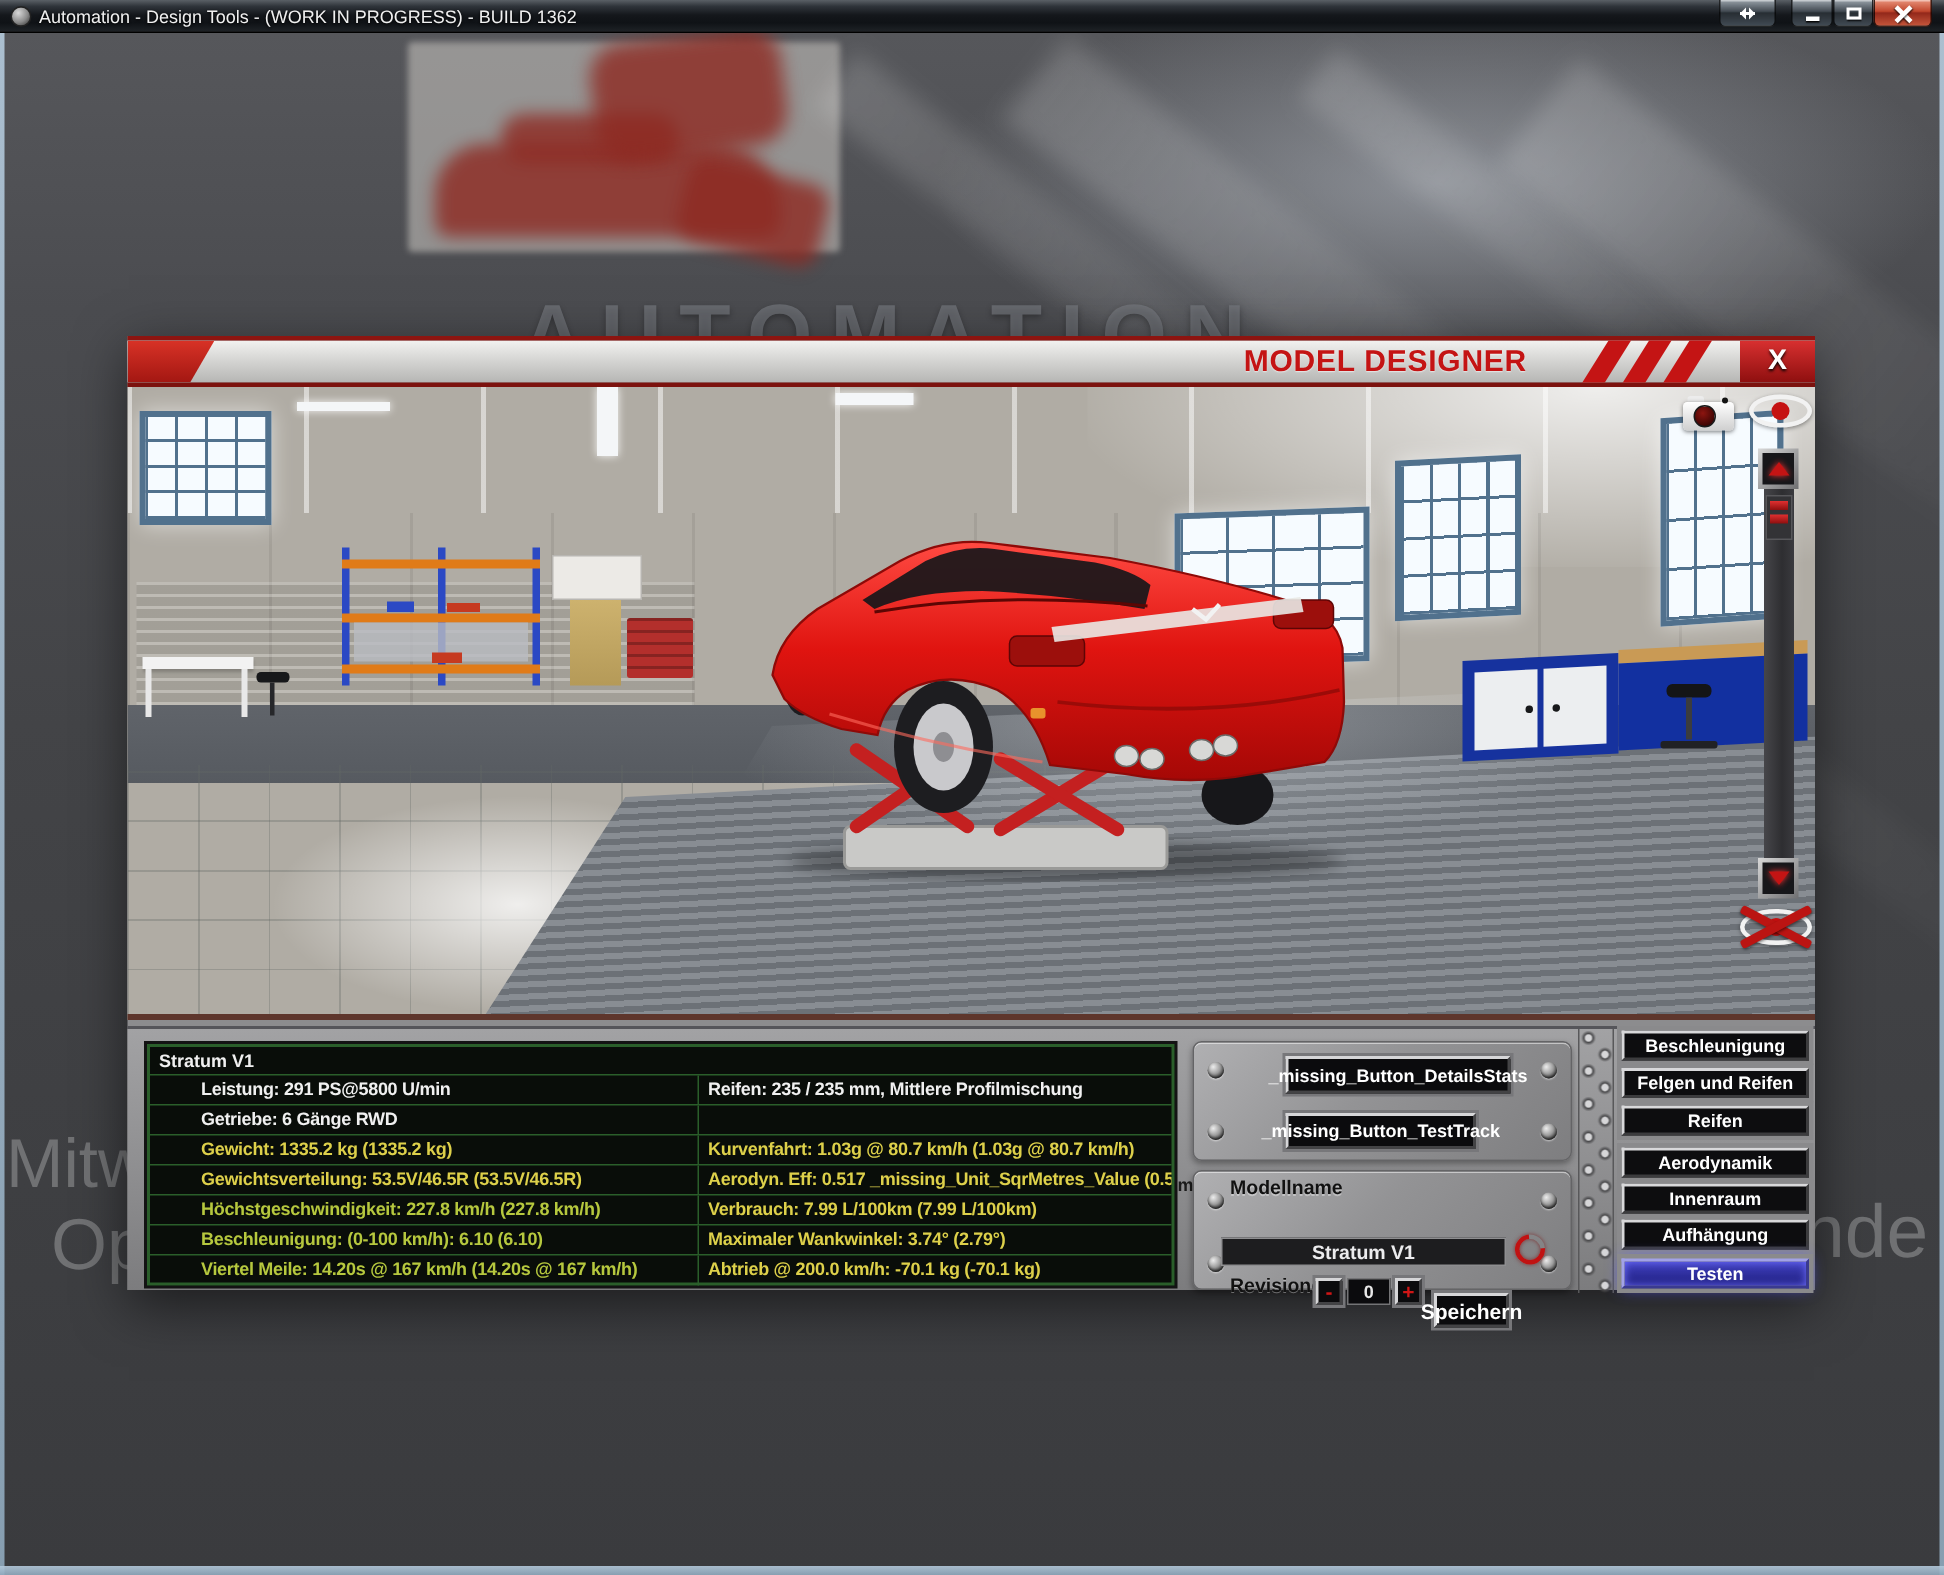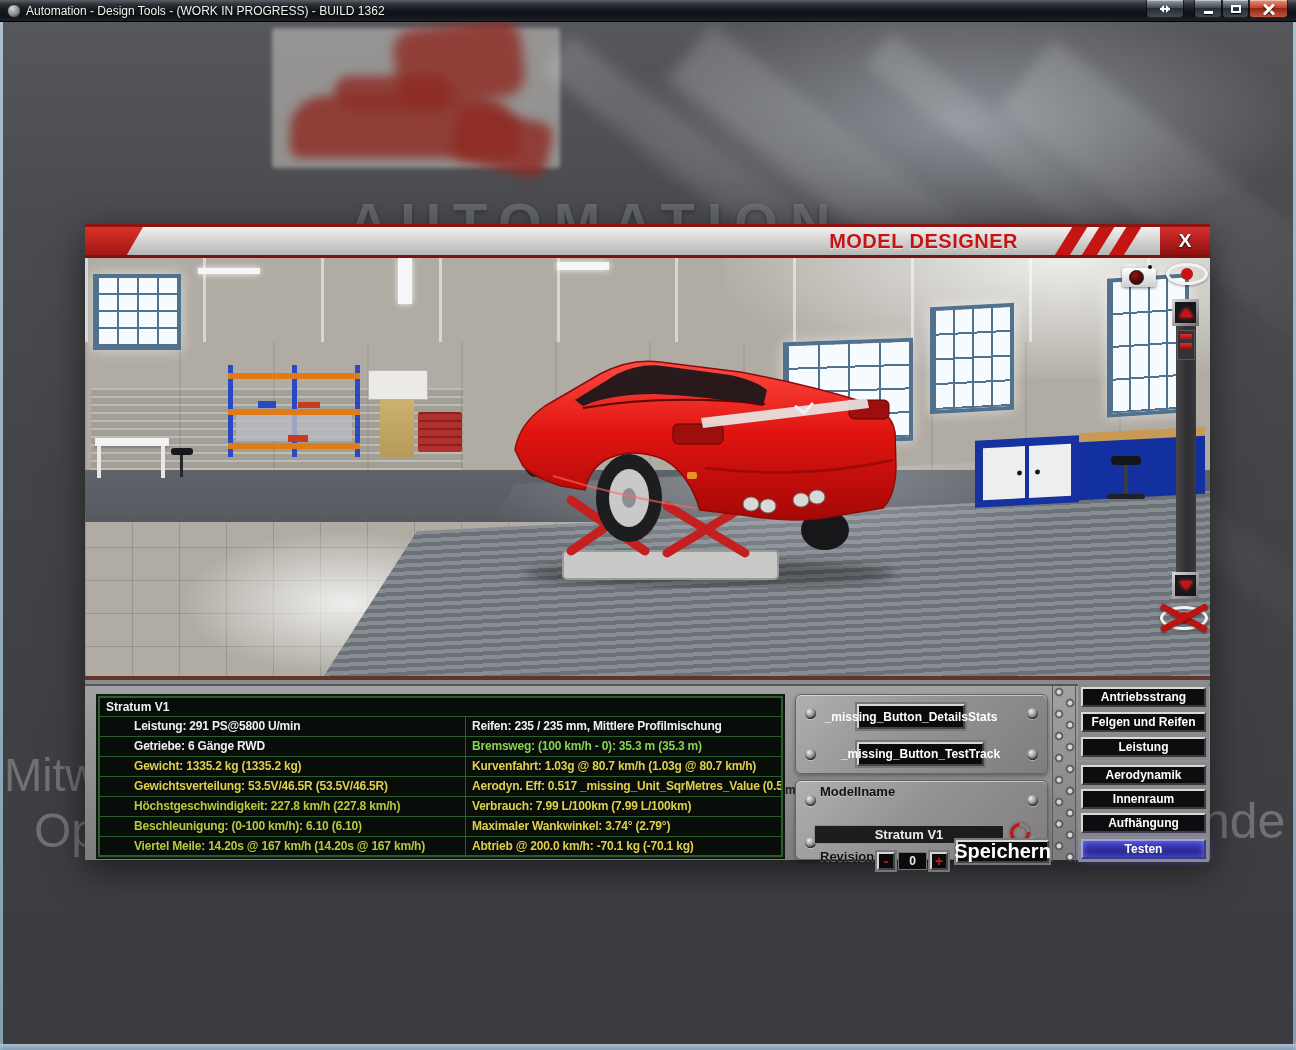--- a/index.html
+++ b/index.html
@@ -179,21 +179,21 @@
 
   #modelname-label,#revisions-label { font-size:13px; font-weight:bold; color:#111; text-shadow:0 1px 0 rgba(255,255,255,.35); }
   #modelname-input { left:18px; top:44px; width:190px; height:19px; background:#1d1d1f; border:1px solid #8e8e90;
     color:#ececee; font-size:13px; font-weight:bold; text-align:center; font-family:"Liberation Sans",sans-serif; }
   #refresh-icon { left:214px; top:42px; width:20px; height:20px; border-radius:50%;
     border:3px solid #c01212; border-top-color:rgba(0,0,0,0); transform:rotate(40deg); cursor:pointer;
     box-shadow:0 0 3px rgba(120,0,0,.6), inset 0 0 3px rgba(120,0,0,.6); }
   .stepbtn { width:18px; height:18px; font-size:14px; color:#d01616 !important; }
   #rev-value { left:102px; top:71px; width:29px; height:18px; background:#0b0b0d; border:1px solid #747476;
     color:#e8e8e8; font-size:12px; font-weight:bold; display:flex; align-items:center; justify-content:center; }
-  #save-btn { left:160px; top:59px; width:93px; height:23px; font-size:20px; }
+  #save-btn { left:160px; top:81px; width:50px; height:23px; font-size:14px; }
 
   
   .side-btn { left:996px; width:125px; height:20px; background:#0d0d0f; border:2px solid;
     border-color:#d8d8da #3c3c3e #3c3c3e #d8d8da; box-shadow:0 0 0 3px #8a8a8c;
     color:#fff; font-size:12px; font-weight:bold; display:flex; align-items:center; justify-content:center; cursor:pointer; }
   .side-btn.active { background:linear-gradient(180deg,#4343c2,#1d1d7e);
     border-color:#a2a2e8 #3a3a90 #3a3a90 #a2a2e8; box-shadow:0 0 0 3px #8a8a8c, 0 0 10px rgba(90,90,255,.9), inset 0 0 6px #7070ff; }
 </style>
 </head>
 <body>
@@ -390,21 +390,20 @@
     <div id="bottompanel" class="abs">
 
       <div id="stats" class="abs">
         <div class="hrow">Stratum V1</div>
         <div class="srow">
             <div class="scell l" style="color: rgb(240, 240, 240);">Leistung: 291 PS@5800 U/min</div>
             <div class="scell r" style="color: rgb(240, 240, 240);">Reifen: 235 / 235 mm, Mittlere Profilmischung</div>
           </div>
         <div class="srow">
             <div class="scell l" style="color: rgb(240, 240, 240);">Getriebe: 6 Gänge RWD</div>
-            <div class="scell r" style="color: rgb(134, 212, 78);">Bremsweg: (100 km/h - 0): 35.3 m (35.3 m)</div>
           </div>
         <div class="srow">
             <div class="scell l" style="color: rgb(221, 208, 74);">Gewicht: 1335.2 kg (1335.2 kg)</div>
             <div class="scell r" style="color: rgb(221, 208, 74);">Kurvenfahrt: 1.03g @ 80.7 km/h (1.03g @ 80.7 km/h)</div>
           </div>
         <div class="srow">
             <div class="scell l" style="color: rgb(221, 208, 74);">Gewichtsverteilung: 53.5V/46.5R (53.5V/46.5R)</div>
             <div class="scell r" style="color: rgb(221, 208, 74);">Aerodyn. Eff: 0.517 _missing_Unit_SqrMetres_Value (0.517 _missing_Unit_SqrMetres_Value)</div>
           </div>
         <div class="srow">
@@ -420,44 +419,44 @@
             <div class="scell r" style="color: rgb(221, 208, 74);">Abtrieb @ 200.0 km/h: -70.1 kg (-70.1 kg)</div>
           </div>
       </div>
       <div id="overflow-text" class="abs">missing_Unit_SqrMetres_Value)</div>
 
       <div class="abs plate" style="left:710px;top:8px;width:253px;height:80px;">
         <div class="rivet" style="left:9px;top:13px;"></div>
           <div class="rivet" style="right:9px;top:13px;"></div>
         <div class="rivet" style="left:9px;top:54px;"></div>
           <div class="rivet" style="right:9px;top:54px;"></div>
-        <div class="gbtn abs" style="left:61px;top:9px;width:108px;height:25px;">_missing_Button_DetailsStats</div>
+        <div class="gbtn abs" style="left:61px;top:9px;width:150px;height:25px;">_missing_Button_DetailsStats</div>
         <div class="gbtn abs" style="left:61px;top:47px;width:127px;height:24px;">_missing_Button_TestTrack</div>
       </div>
 
       <div class="abs plate" style="left:710px;top:94px;width:253px;height:80px;">
         <div class="rivet" style="left:9px;top:14px;"></div>
           <div class="rivet" style="right:9px;top:14px;"></div>
         <div class="rivet" style="left:9px;top:56px;"></div>
           <div class="rivet" style="right:9px;top:56px;"></div>
         <div id="modelname-label" class="abs" style="left:24px;top:3px;">Modellname</div>
         <input id="modelname-input" class="abs" value="Stratum V1" style="">
         <div id="refresh-icon" class="abs"></div>
         <div id="revisions-label" class="abs" style="left:24px;top:68px;">Revisionen</div>
         <div class="gbtn abs stepbtn" style="left:81px;top:71px;">-</div>
         <div id="rev-value" class="abs">0</div>
         <div class="gbtn abs stepbtn" style="left:134px;top:71px;">+</div>
         <div class="gbtn abs" id="save-btn">Speichern</div>
       </div>
 
       <div id="rivet-strip" class="abs"></div>
 
-      <div class="side-btn abs" style="top:1px;">Antriebsstrang</div>
+      <div class="side-btn abs" style="top:1px;">Beschleunigung</div>
       <div class="side-btn abs" style="top:26px;">Felgen und Reifen</div>
-      <div class="side-btn abs" style="top:51px;">Leistung</div>
+      <div class="side-btn abs" style="top:51px;">Reifen</div>
       <div class="side-btn abs" style="top:79px;">Aerodynamik</div>
       <div class="side-btn abs" style="top:103px;">Innenraum</div>
       <div class="side-btn abs" style="top:127px;">Aufhängung</div>
       <div class="side-btn abs active" style="top:153px;">Testen</div>
     </div>
   </div>
 
   <div id="titlebar" class="abs">
     <div id="app-icon" class="abs"></div>
     <div class="apptitle abs">Automation - Design Tools - (WORK IN PROGRESS) - BUILD 1362</div>

